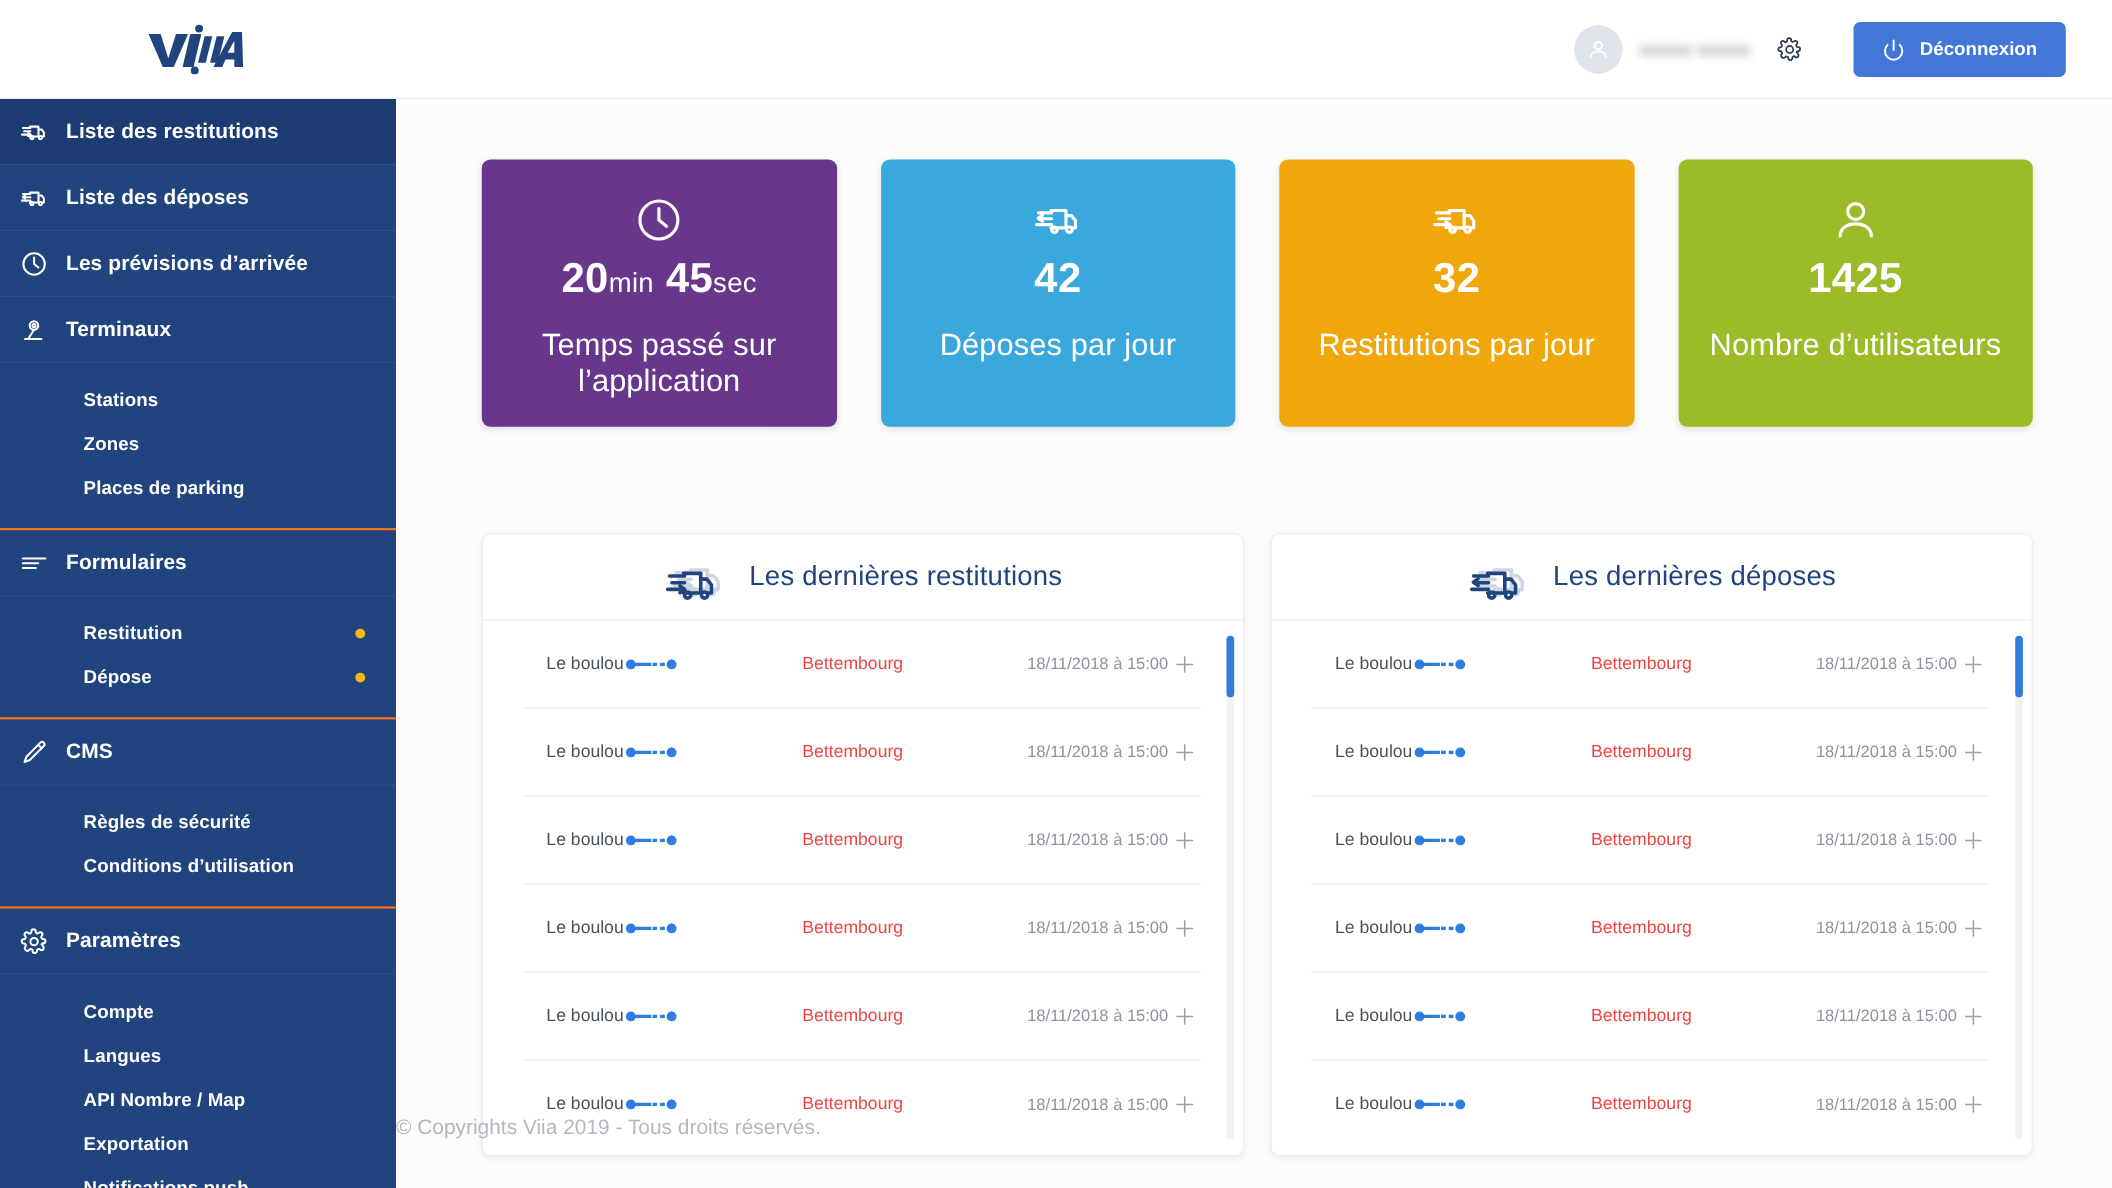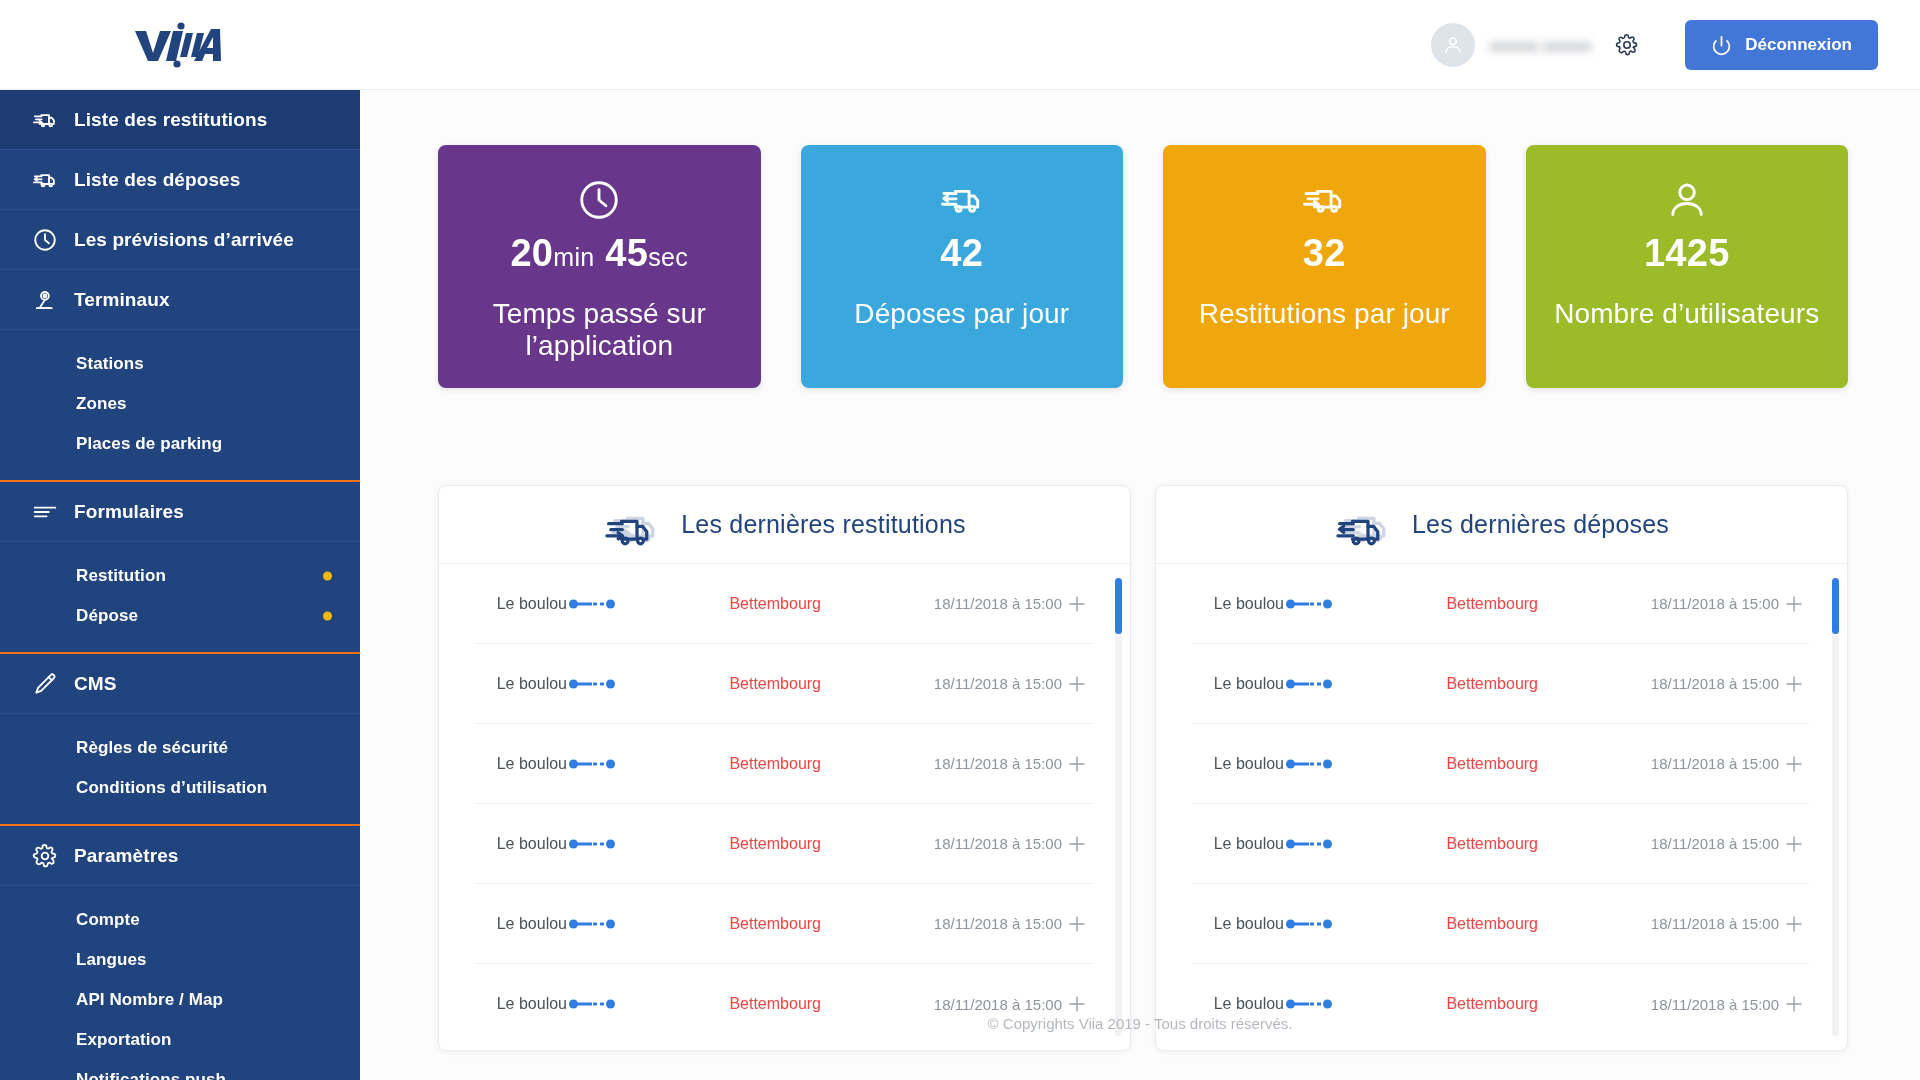--- a/index.html
+++ b/index.html
@@ -109,21 +109,21 @@
     background: #21437e;
     overflow: hidden;
     z-index: 4;
   }
 
   .nav-item {
     position: relative;
     height: 60px;
     display: flex;
     align-items: center;
-    padding-left: 24px;
+    padding-left: 10px;
     border-bottom: 1px solid #2d4f8b;
     cursor: pointer;
   }
   .nav-item.active { background: #1d3c73; }
 
   .nav-icon {
     width: 42px;
     display: flex;
     align-items: center;
     justify-content: center;
@@ -362,22 +362,21 @@
     height: 56px;
     background: #2f7de1;
     border-radius: 4px;
   }
 
   .footer {
     position: absolute;
     top: 925px;
     left: 0;
     width: 1560px;
-    text-align: center;
-    font-size: 15px;
+    font-size: 19px;
     color: #b4b8be;
   }
 </style>
 </head>
 <body>
 
 <div class="app">
 
   <div class="topbar">
 

